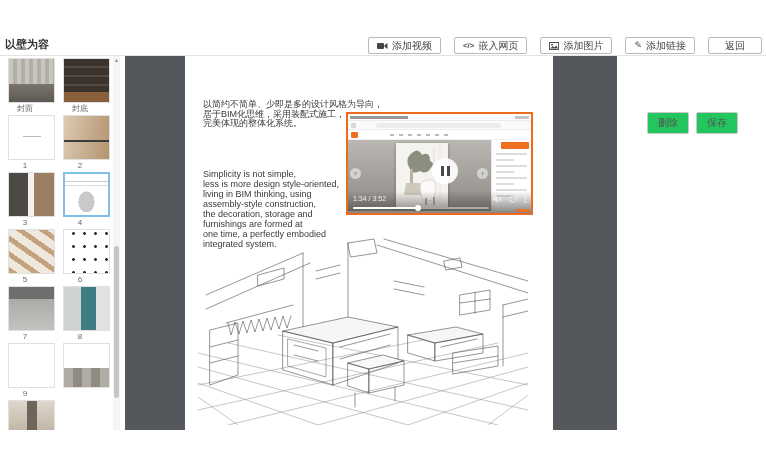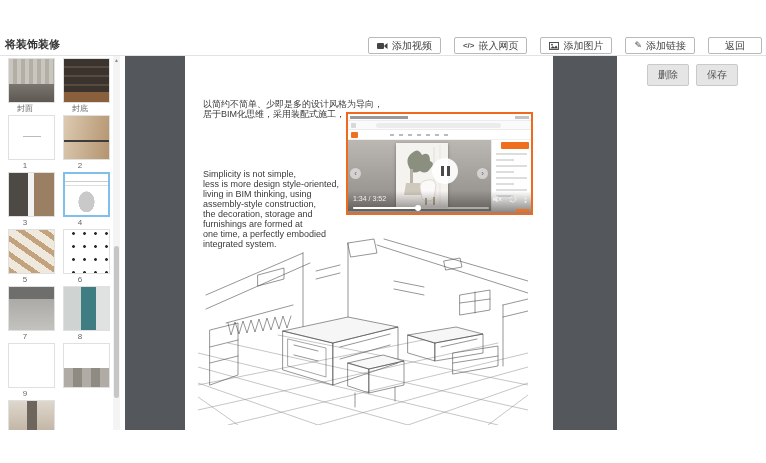--- a/index.html
+++ b/index.html
@@ -11,22 +11,22 @@
   .header-line { position:absolute; left:0; top:55px; width:766px; height:1px; background:#e3e3e3; }
   .toolbar { position:absolute; top:37px; right:4px; display:flex; gap:13px; align-items:center; }
   .tb-btn { display:flex; align-items:center; gap:4px; height:17px; padding:6px 8px;
             background:#fff; border:1px solid #b9b9b9; border-radius:2px;
             font-size:10px; color:#444; cursor:pointer; white-space:nowrap; }
   .tb-btn.no-icon { padding:0 16px; }
   .tb-icon { display:flex; align-items:center; line-height:1; }
 
   
   .actions { position:absolute; top:64px; right:28px; display:flex; gap:7px; }
-  .act-btn { padding:3px 10px; font-size:10px; color:#555; background:#e5e5e5;
-             border:1px solid #c9c9c9; border-radius:2px; cursor:pointer; }
+  .act-btn { padding:3px 10px; font-size:10px; color:#555; background:#22c55e;
+             border:1px solid #c9c9c9; border-radius:2px; cursor:pointer;margin-top:48px; }
 
   
   .sidebar { position:absolute; left:0; top:56px; width:121px; height:374px; background:#fff; overflow:hidden; }
   .thumb-grid { position:absolute; left:8px; top:2px; width:102px;
                 display:grid; grid-template-columns:47px 47px; column-gap:8px; }
   .thumb { width:34px; height:57px; cursor:pointer; }
   .thumb-img { width:47px; height:45px; border:1px solid #e0e0e0; background:#fff; }
   .thumb.selected .thumb-img { border:2px solid #7ec0ea; }
   .thumb-label { height:11px; font-size:8px; color:#666; text-align:center; line-height:11px; }
 
@@ -119,21 +119,21 @@
 
   .sketch { position:absolute; left:13px; top:179px; width:330px; height:190px; }
 
   .footer-strip { position:absolute; left:0; top:430px; width:766px; height:33px; background:#fff; }
 </style>
 </head>
 <body>
 
 <div id="screen">
 
-  <div class="app-title">将装饰装修</div>
+  <div class="app-title">以壁为容</div>
 
   <div class="toolbar">
   <button class="tb-btn">
     <span class="tb-icon">
           <svg width="11" height="8" viewBox="0 0 11 8">
             <rect x="0" y="1" width="7" height="6" rx="1" fill="#444"></rect>
             <path d="M7.5 3.2 L10.5 1 v6 L7.5 4.8z" fill="#444"></path>
           </svg>
         </span>
     <span class="tb-label">添加视频</span>
@@ -249,20 +249,21 @@
       <div class="sb-thumb"></div>
     </div>
   </div>
 
   <div class="canvas">
     <div class="doc-page">
 
       <div class="cn-paragraph">
           <div>以简约不简单、少即是多的设计风格为导向，</div>
           <div>居于BIM化思维，采用装配式施工，</div>
+          <div>完美体现的整体化系统。</div>
         </div>
       <div class="en-paragraph">
           <div>Simplicity is not simple,</div>
           <div>less is more design style-oriented,</div>
           <div>living in BIM thinking,  using</div>
           <div>assembly-style construction,</div>
           <div>the decoration,  storage and</div>
           <div>furnishings are formed at</div>
           <div>one time,  a perfectly embodied</div>
           <div>integrated system.</div>

